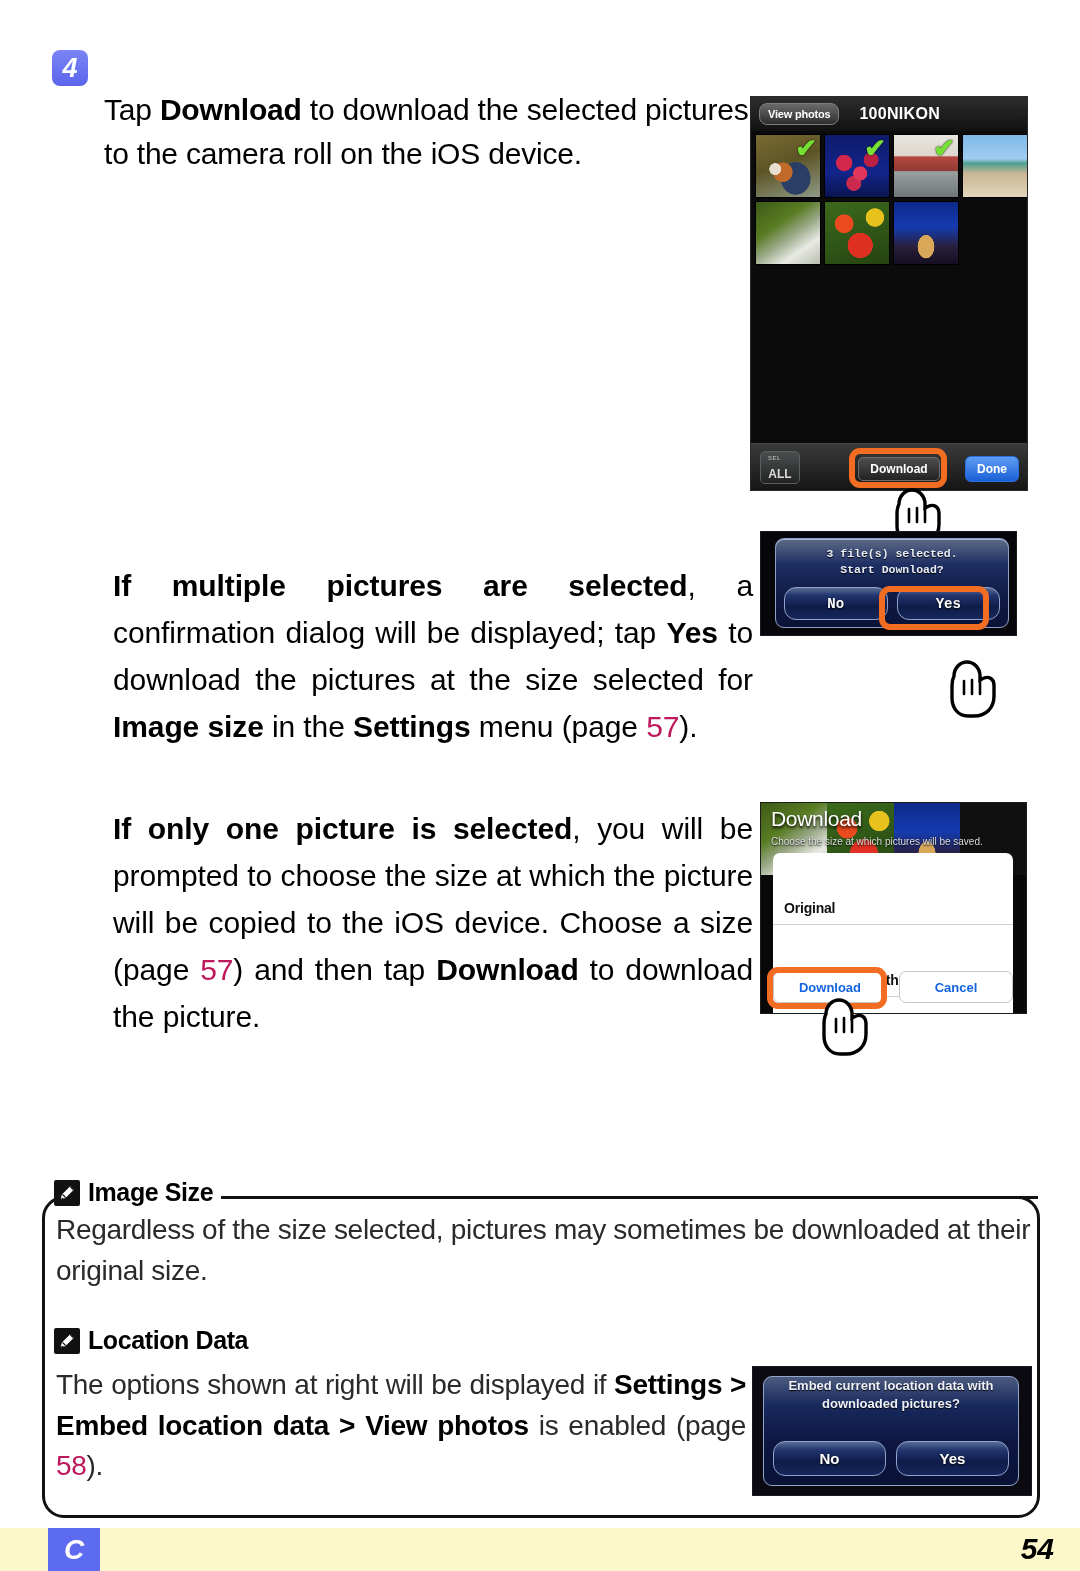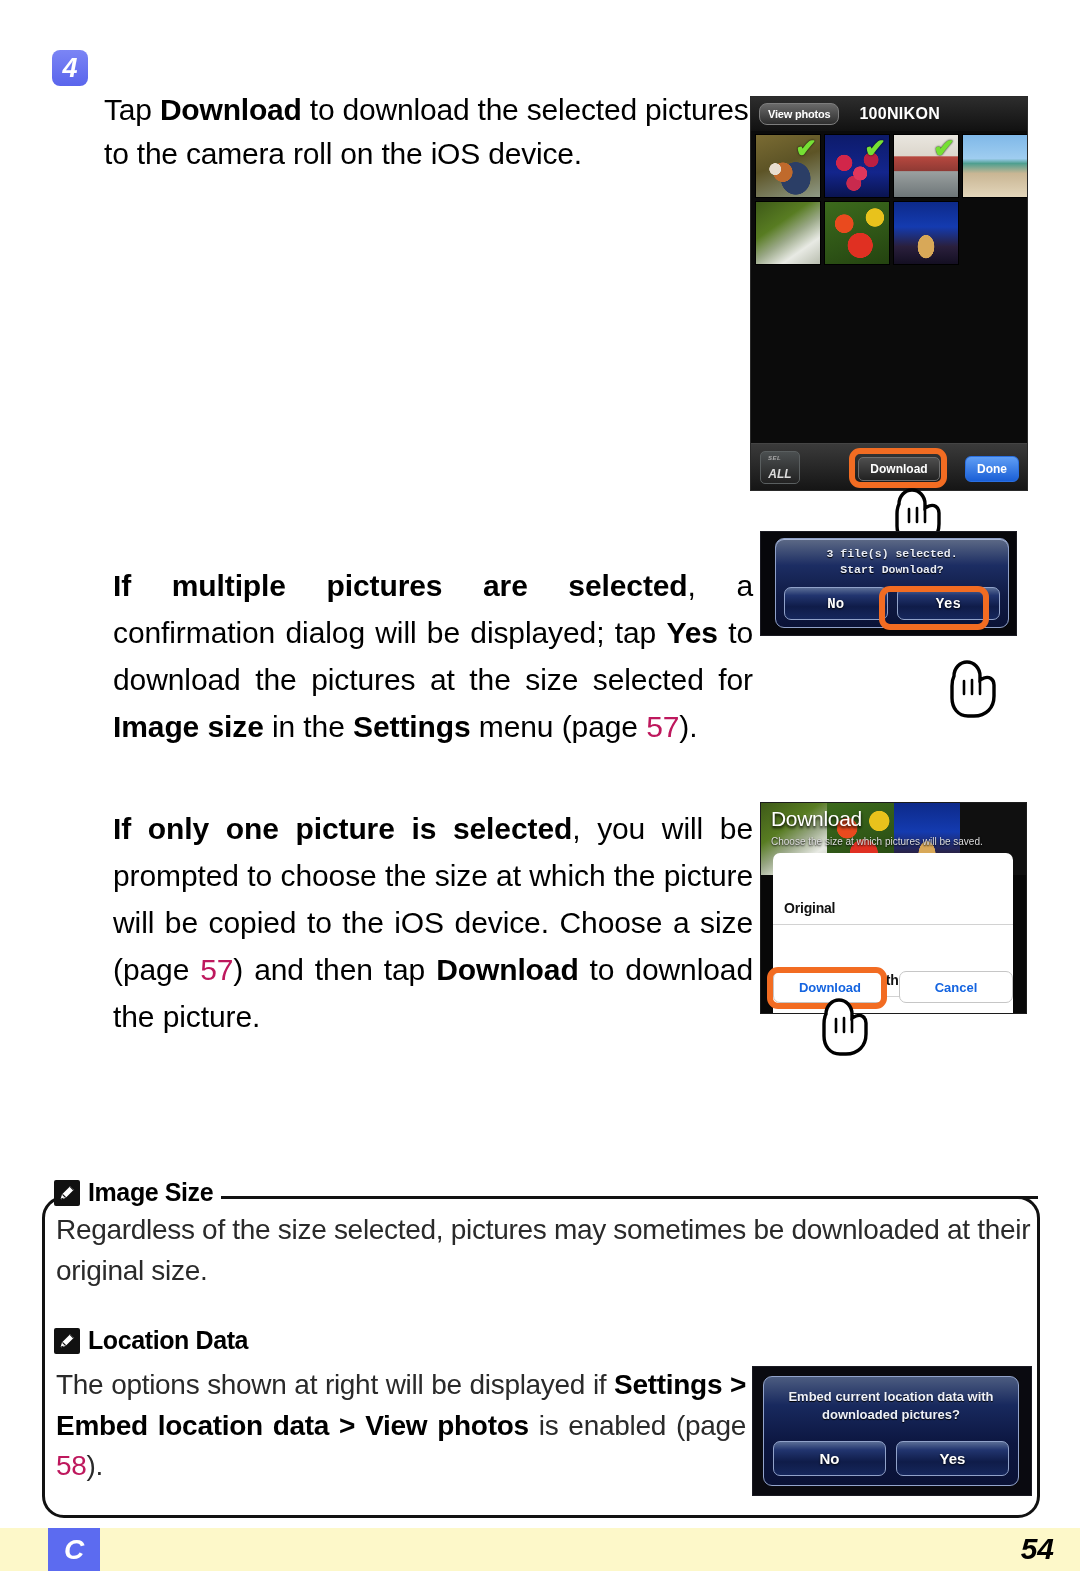--- a/index.html
+++ b/index.html
@@ -105,21 +105,20 @@
     background:linear-gradient(180deg,#3a3a3a 0%,#151515 100%);
     border-top:1px solid #444;
     display:flex;align-items:center;
   }
   .all-btn{
     margin-left:9px;width:38px;height:28px;border-radius:5px;
     background:linear-gradient(180deg,#4b4f50 0%,#222 100%);
     border:1px solid #5a5f60;color:#dcdcdc;font-size:12px;font-weight:bold;
     display:flex;align-items:flex-end;justify-content:center;line-height:1;padding-bottom:3px;
     position:relative;
-    font-style:italic;
   }
   .all-btn .tiny{position:absolute;top:3px;left:7px;font-size:6px;letter-spacing:0.5px;color:#aaa;}
   .dl-highlight{
     position:absolute;left:98px;top:4px;width:98px;height:40px;
     border:6px solid #f26c22;border-radius:11px;box-sizing:border-box;
   }
   .dl-btn{
     position:absolute;left:107px;top:13px;width:80px;height:22px;
     background:linear-gradient(180deg,#4e4e4e 0%,#222 100%);
     border:1px solid #6e6e6e;border-radius:5px;
@@ -148,21 +147,21 @@
     background:linear-gradient(180deg,#5d6a86 0%,#1c2d63 30%,#101b45 65%,#0a1236 100%);
     border:1px solid #8fa0c8;border-radius:9px;
     box-shadow:inset 0 1px 0 #a8b6d6;
   }
   .dlg2-text{
     color:#e9edf7;font-size:11.5px;text-align:center;padding-top:7px;line-height:1.42;
     text-shadow:0 1px 1px #000;font-weight:bold;
   }
   .dlg2-btnrow{position:absolute;left:8px;bottom:7px;width:216px;display:flex;gap:9px;}
   .blue-btn{
-    flex:1;height:31px;border-radius:7px;
+    flex:1;height:31px;border-radius:12px;
     background:linear-gradient(180deg,#5a6d95 0%,#22356f 24%,#0f1c49 60%,#16275c 100%);
     border:1px solid #91a2c9;
     color:#fff;font-size:14px;font-weight:bold;
     display:flex;align-items:center;justify-content:center;
     text-shadow:0 1px 2px #000;
   }
   .yes-highlight{
     position:absolute;left:118px;top:54px;width:110px;height:44px;
     border:6px solid #f26c22;border-radius:11px;box-sizing:border-box;
   }
@@ -239,21 +238,21 @@
   .shot4{
     position:absolute;left:752px;top:1366px;width:278px;height:128px;
     background:#0a0a10;border:1px solid #1a1a22;overflow:hidden;
   }
   .dlg4{
     position:absolute;left:10px;top:9px;width:254px;height:108px;
     background:linear-gradient(180deg,#4c5c80 0%,#18295e 26%,#0c1640 62%,#0a1236 100%);
     border:1px solid #93a4cc;border-radius:9px;
   }
   .dlg4-text{
-    color:#eef1f9;font-size:13px;text-align:center;padding-top:11px;line-height:1.42;
+    color:#eef1f9;font-size:13px;text-align:center;line-height:1.42;
     text-shadow:0 1px 1px #000;font-weight:bold;
   }
   .dlg4-btnrow{position:absolute;left:9px;bottom:9px;width:236px;display:flex;gap:10px;}
   .dlg4-btnrow .blue-btn{height:33px;font-size:15px;}
 
   
   .footer{
     position:absolute;left:0;bottom:0;width:1080px;height:43px;background:#fdf8c9;
   }
   .footer-badge{

